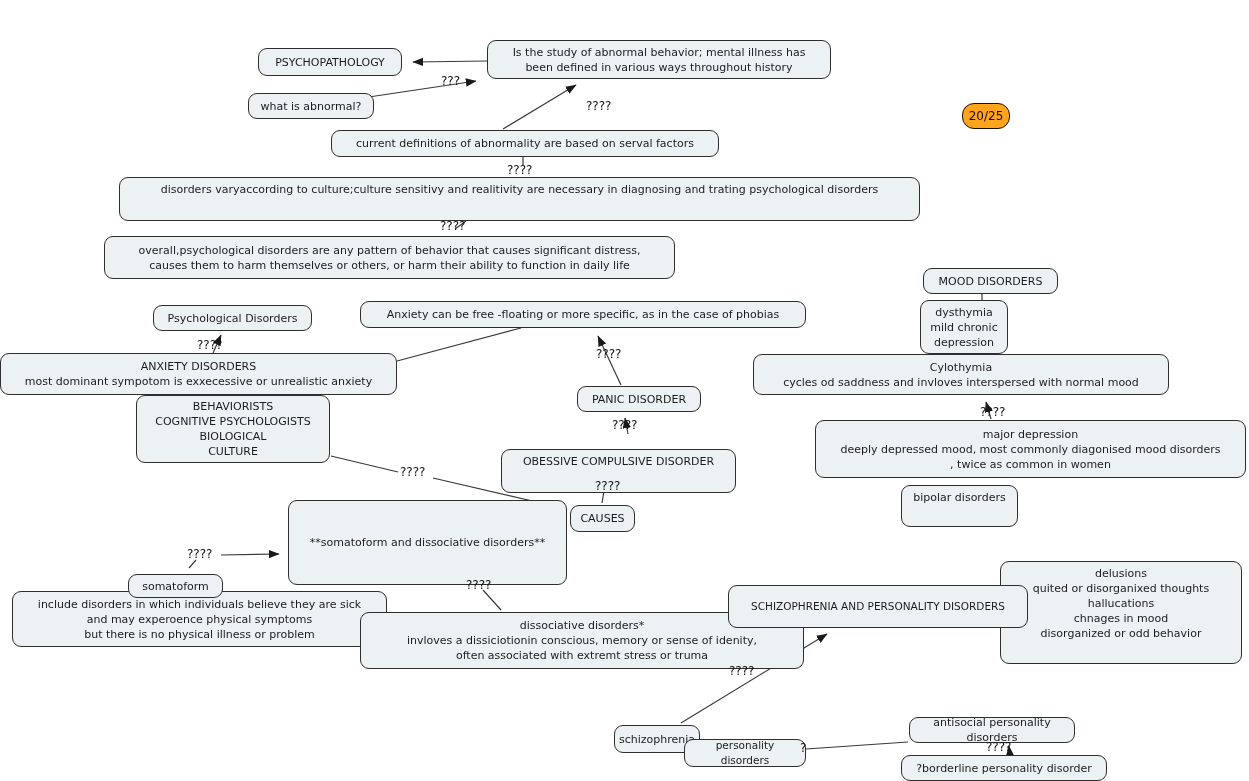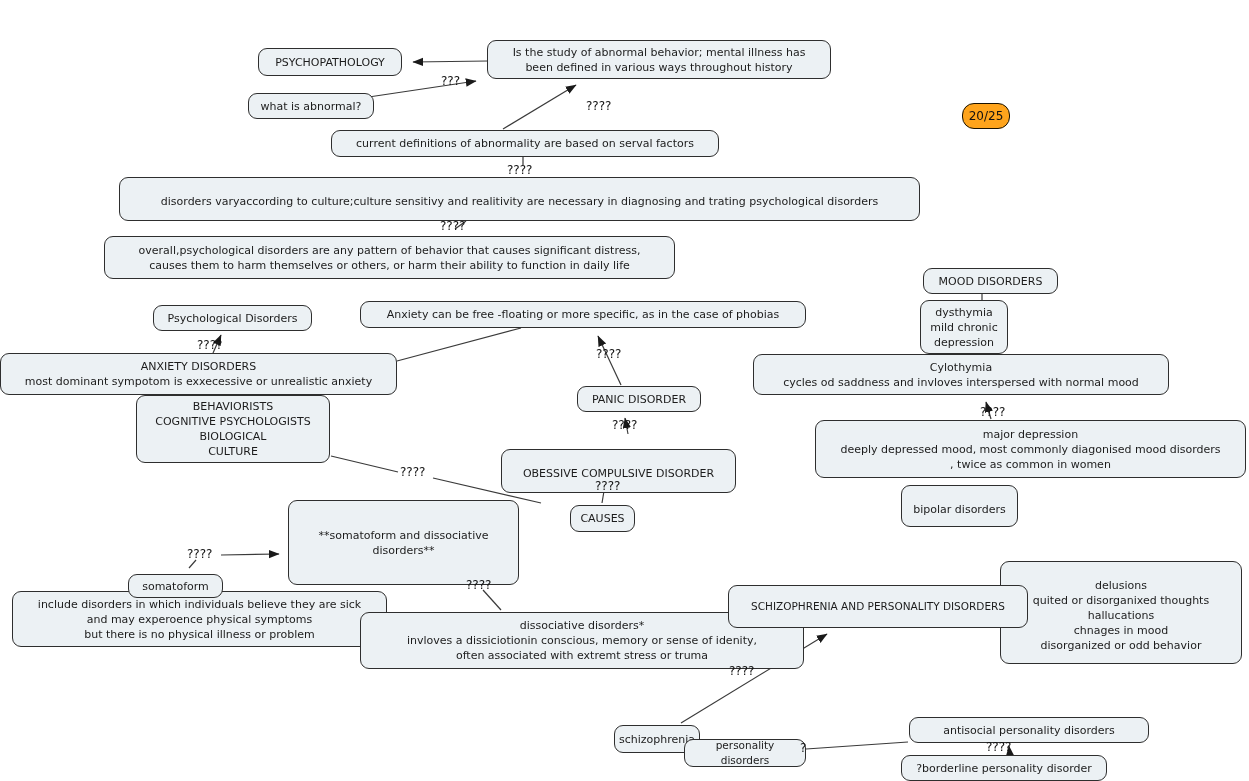--- a/index.html
+++ b/index.html
@@ -8,21 +8,21 @@
     font-family:"DejaVu Sans","Liberation Sans",sans-serif;color:#1c1c1c;margin-top:37px;
   }
   .wires{position:absolute;left:0;top:0;z-index:1;}
   .node{
     position:absolute;z-index:2;box-sizing:border-box;
     background:#ECF1F4;border:1px solid #2e2e2e;border-radius:9px;
     display:flex;align-items:center;justify-content:center;
     text-align:center;font-size:11px;line-height:15px;
     white-space:pre-line;padding:2px 6px;
   }
-  .node.top{align-items:flex-start;padding-top:16px;}
+  .node.top{align-items:flex-start;padding-top:4px;}
   .node.sm{font-size:10.5px;}
   .link-label{
     position:absolute;z-index:3;font-size:12px;line-height:13px;color:#111;
     white-space:nowrap;
   }
   .badge{
     position:absolute;z-index:4;left:962px;top:66px;width:48px;height:26px;
     box-sizing:border-box;background:#FFA41C;border:1.5px solid #1a1200;border-radius:12px;
     display:flex;align-items:center;justify-content:center;font-size:12px;color:#111;
   }
@@ -85,37 +85,37 @@
   <div class="node" style="left:920px;top:263px;width:88px;height:54px">dysthymia
 mild chronic
 depression</div>
   <div class="node" style="left:753px;top:317px;width:416px;height:41px">Cylothymia
 cycles od saddness and invloves interspersed with normal mood</div>
   <div class="node" style="left:815px;top:383px;width:431px;height:58px">major depression
 deeply depressed mood, most commonly diagonised mood disorders
 , twice as common in women</div>
   <div class="node top" style="left:901px;top:448px;width:117px;height:42px">bipolar disorders</div>
   <div class="node" style="left:570px;top:468px;width:65px;height:27px">CAUSES</div>
-  <div class="node" style="left:288px;top:463px;width:231px;height:85px">**somatoform and dissociative disorders**</div>
+  <div class="node" style="left:288px;top:463px;width:279px;height:85px">**somatoform and dissociative disorders**</div>
   <div class="node" style="left:12px;top:554px;width:375px;height:56px">include disorders in which individuals believe they are sick
 and may experoence physical symptoms
 but there is no physical illness or problem</div>
   <div class="node" style="left:128px;top:537px;width:95px;height:24px">somatoform</div>
   <div class="node" style="left:360px;top:575px;width:444px;height:57px">dissociative disorders*
 invloves a dissiciotionin conscious, memory or sense of idenity,
 often associated with extremt stress or truma</div>
   <div class="node top" style="left:1000px;top:524px;width:242px;height:103px">delusions
 quited or disorganixed thoughts
 hallucations
 chnages in mood
 disorganized or odd behavior</div>
   <div class="node sm" style="left:728px;top:548px;width:300px;height:43px">SCHIZOPHRENIA AND PERSONALITY DISORDERS</div>
   <div class="node" style="left:614px;top:688px;width:86px;height:28px">schizophrenia</div>
   <div class="node sm" style="left:684px;top:702px;width:122px;height:28px">personality disorders</div>
-  <div class="node" style="left:909px;top:680px;width:240px;height:26px">antisocial personality disorders</div>
+  <div class="node" style="left:909px;top:680px;width:166px;height:26px">antisocial personality disorders</div>
   <div class="node" style="left:901px;top:718px;width:206px;height:26px">?borderline personality disorder</div>
   <div class="node" style="left:943px;top:752px;width:139px;height:26px">cognitive behavioral</div>
 
   <div class="link-label" style="left:441px;top:38px">???</div>
   <div class="link-label" style="left:586px;top:63px">????</div>
   <div class="link-label" style="left:507px;top:127px">????</div>
   <div class="link-label" style="left:440px;top:183px">????</div>
   <div class="link-label" style="left:197px;top:302px">????</div>
   <div class="link-label" style="left:596px;top:311px">????</div>
   <div class="link-label" style="left:612px;top:382px">????</div>

